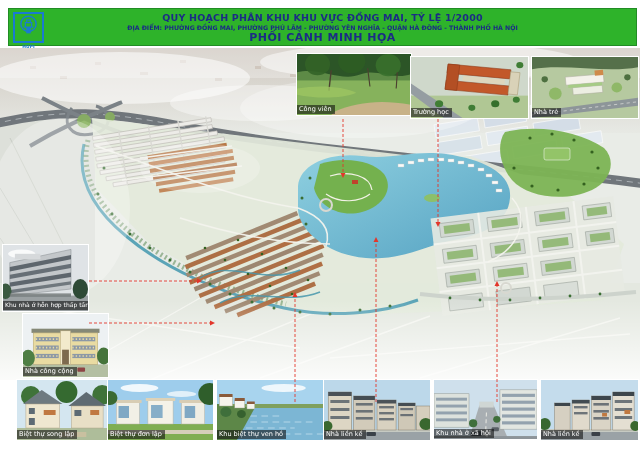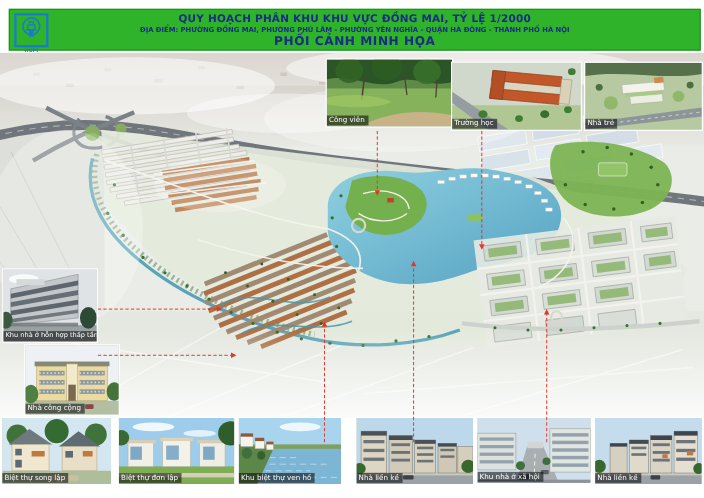--- a/index.html
+++ b/index.html
@@ -29,23 +29,23 @@
   .lbl{position:absolute;left:0;bottom:1px;color:#ffffff;font-size:6.5px;line-height:1.15;
        background:rgba(12,12,12,.58);padding:1px 3px 1px 2px;white-space:nowrap;max-width:100%;
        box-sizing:border-box;overflow:hidden;}
   .lbl-sm{font-size:6px;}
 
   .t1{left:297px;top:54px;width:114px;height:61px;}
   .t2{left:411px;top:57px;width:117px;height:61px;}
   .t3{left:532px;top:57px;width:106px;height:61px;}
   .l1{left:3px;top:245px;width:85px;height:66px;}
   .l2{left:3px;top:314px;width:85px;height:63px;margin-left:20px;}
-  .b1{left:2px;top:380px;width:99px;height:60px;}
+  .b1{left:17px;top:380px;width:99px;height:60px;}
   .b2{left:108px;top:380px;width:105px;height:60px;text-align:right;}
-  .b3{left:217px;top:380px;width:93px;height:60px;}
+  .b3{left:217px;top:380px;width:111px;height:60px;}
   .b4{left:324px;top:380px;width:106px;height:60px;}
   .b5{left:434px;top:380px;width:103px;height:59px;}
   .b6{left:541px;top:380px;width:97px;height:60px;}
 </style>
 </head>
 <body>
 
 <div class="page">
 
   <div class="render">

